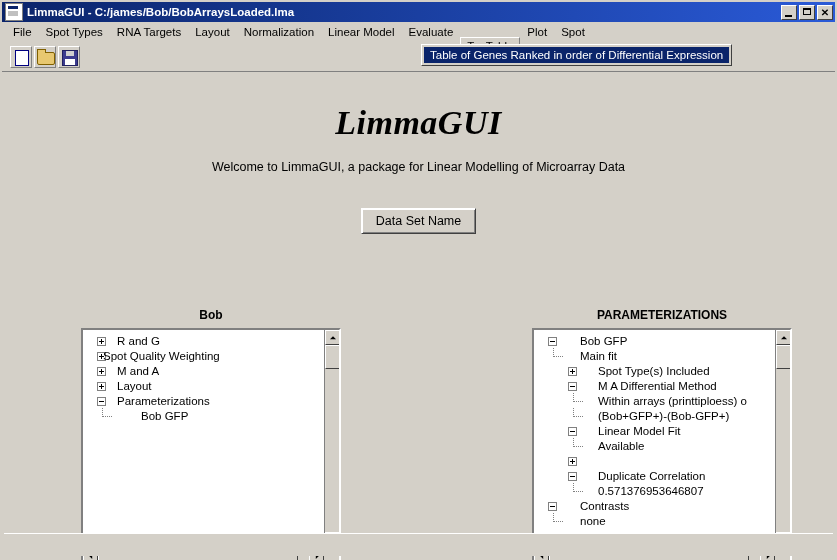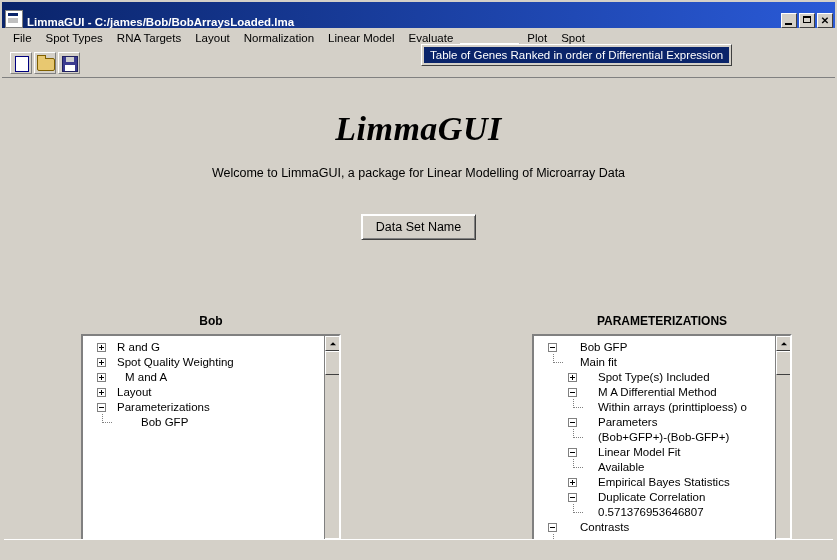--- a/index.html
+++ b/index.html
@@ -22,24 +22,24 @@
   .window {
     position: absolute;
     left: 0; top: 0;
     width: 837px;
     height: 560px;
     background: #d4d0c8;
     border: 2px solid #d4d0c8;
     box-sizing: border-box;
   }
   .titlebar {
-    height: 26px;
+    height: 20px;
     background: linear-gradient(to right, #0a246a, #2a5ad7);
     display: flex;
-    align-items: flex-end;
+    align-items: center;
     padding: 0 2px 0 3px;
     box-sizing: border-box;
   }
   .title-icon {
     width: 16px; height: 16px;
     background: #ffffff;
     border: 1px solid #808080;
     margin-right: 4px;
     position: relative;
     flex: none;
@@ -453,25 +453,25 @@
           <div class="panel-header">Bob</div>
           <div class="tree-box">
             <div class="tree-content">
 
               <div class="tnode" style="padding-left:28px;">
                 <span class="plus expandable" style="left:8px;"></span>
                 <span class="lbl" style="left:28px;">R and G</span>
               </div>
               <div class="tnode" style="padding-left:28px;">
                 <span class="plus expandable" style="left:8px;"></span>
-                <span class="lbl" style="left:28px;">Spot Quality Weighting</span>
+                <span class="lbl" style="left:14px;">Spot Quality Weighting</span>
               </div>
               <div class="tnode" style="padding-left:28px;">
                 <span class="plus expandable" style="left:8px;"></span>
-                <span class="lbl" style="left:28px;margin-left:8px;">M and A</span>
+                <span class="lbl" style="left:28px;">M and A</span>
               </div>
               <div class="tnode" style="padding-left:28px;">
                 <span class="plus expandable" style="left:8px;"></span>
                 <span class="lbl" style="left:28px;">Layout</span>
               </div>
               <div class="tnode" style="padding-left:28px;">
                 <span class="plus" style="left:8px;"></span>
                 <span class="lbl" style="left:28px;">Parameterizations</span>
               </div>
               <div class="tnode" style="padding-left:52px;">
@@ -521,38 +521,33 @@
               </div>
               <div class="tnode">
                 <span class="plus" style="left:28px;"></span>
                 <span class="lbl" style="left:58px;">M A Differential Method</span>
               </div>
               <div class="tnode">
                 <span class="elbow" style="left:33px;"></span>
                 <span class="lbl" style="left:58px;">Within arrays (printtiploess) o</span>
               </div>
               <div class="tnode">
-                <span class="plus" style="left:28px;"></span>
-                <span class="lbl" style="left:58px;">Parameters</span>
-              </div>
-              <div class="tnode">
                 <span class="elbow" style="left:33px;"></span>
                 <span class="lbl" style="left:58px;">(Bob+GFP+)-(Bob-GFP+)</span>
               </div>
               <div class="tnode">
                 <span class="plus" style="left:28px;"></span>
                 <span class="lbl" style="left:58px;">Linear Model Fit</span>
               </div>
               <div class="tnode">
                 <span class="elbow" style="left:33px;"></span>
                 <span class="lbl" style="left:58px;">Available</span>
               </div>
               <div class="tnode">
                 <span class="plus expandable" style="left:28px;"></span>
-                <span class="lbl" style="left:58px;">Empirical Bayes Statistics</span>
               </div>
               <div class="tnode">
                 <span class="plus" style="left:28px;"></span>
                 <span class="lbl" style="left:58px;">Duplicate Correlation</span>
               </div>
               <div class="tnode">
                 <span class="elbow" style="left:33px;"></span>
                 <span class="lbl" style="left:58px;">0.571376953646807</span>
               </div>
               <div class="tnode">

